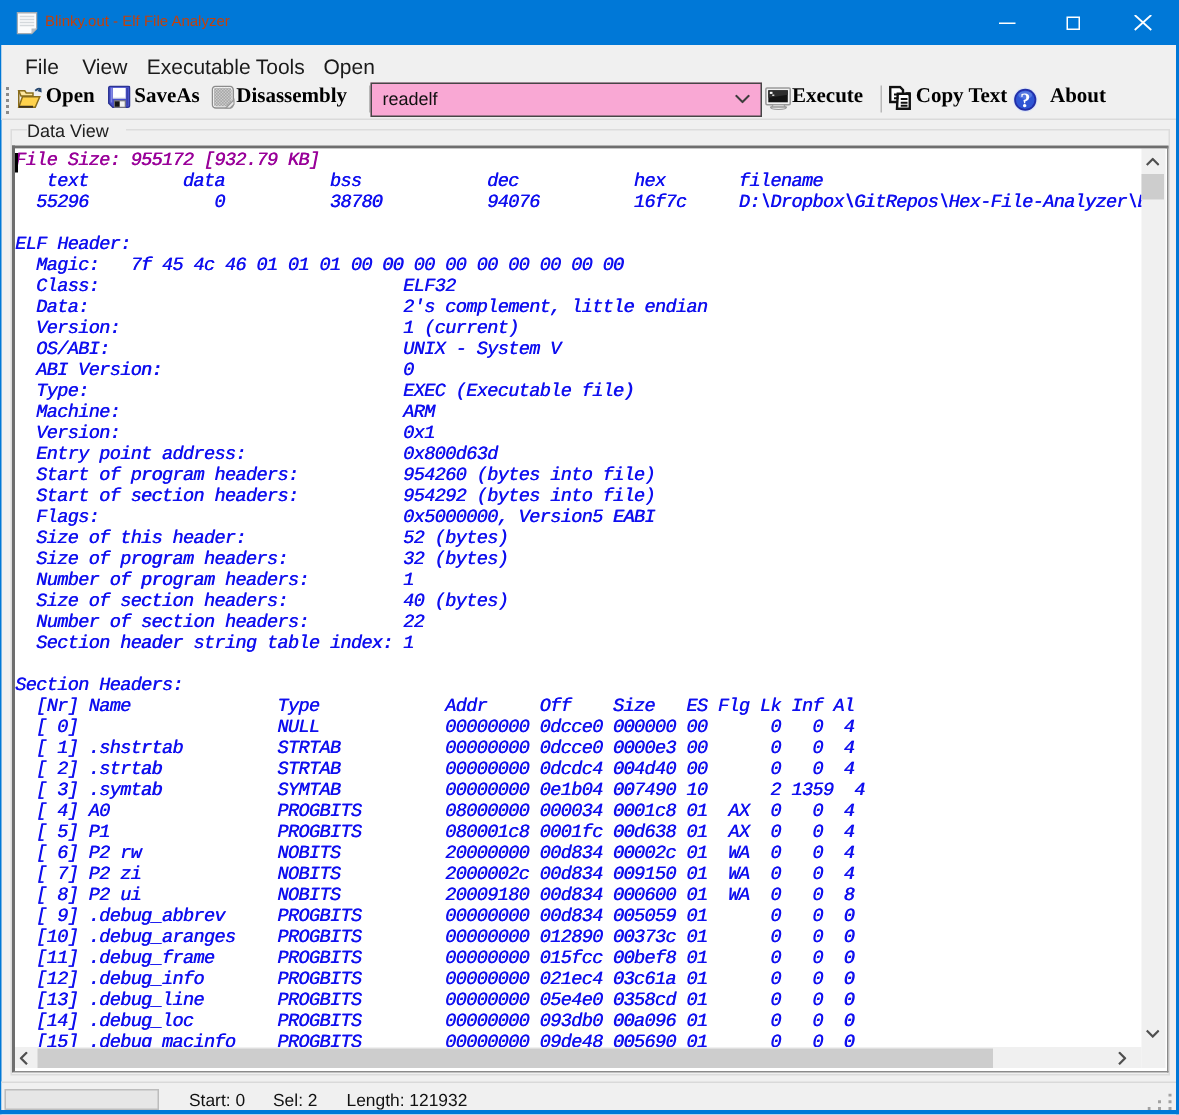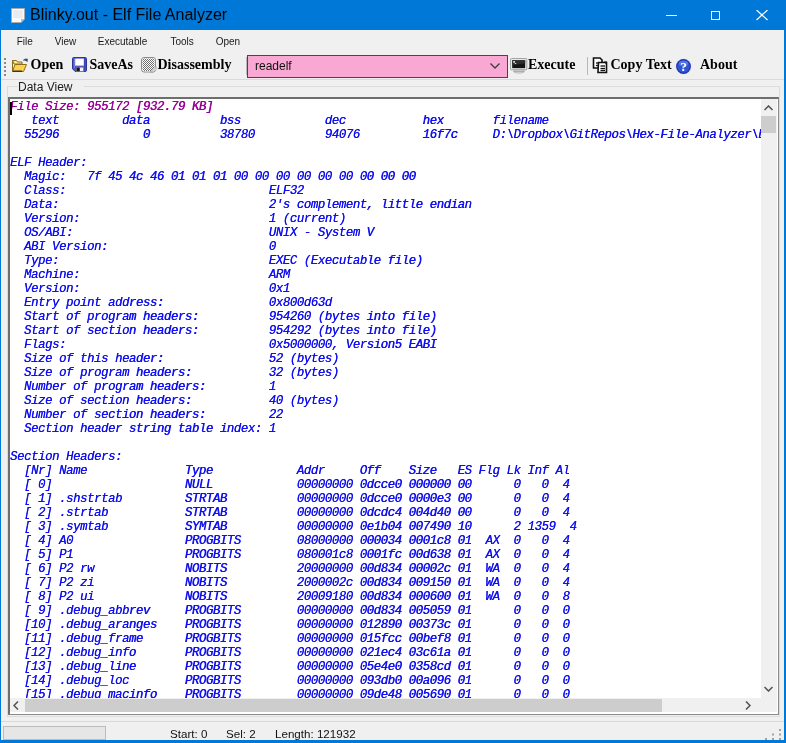--- a/index.html
+++ b/index.html
@@ -2,28 +2,28 @@
 <html><head>
 <meta charset="utf-8">
 <style>
 * { margin:0; padding:0; box-sizing:border-box; }
 html,body { width:786px; height:743px; overflow:hidden; background:#f0f0f0;
   font-family:"Liberation Sans", sans-serif; }
 .abs { position:absolute; }
 #win { position:relative; width:786px; height:743px; background:#f0f0f0; }
 
 #titlebar { left:0; top:0; width:786px; height:30px; background:#0078d7; }
-#title-text { left:30px; top:0px; color:#000000; font-size:16px; line-height:30px; white-space:nowrap; }
+#title-text { left:30px; top:0px; color:#c2410c; font-size:10px; line-height:30px; white-space:nowrap; }
 
 #bL { left:0; top:30px; width:1px; height:713px; background:#0078d7; }
 #bR { left:784px; top:30px; width:2px; height:713px; background:#0078d7; }
 #bB { left:0; top:740px; width:786px; height:3px; background:#0078d7; }
 
 #menubar { left:1px; top:30px; width:783px; height:25px; background:#f0f0f0; }
-.mi { position:absolute; top:6px; font-size:10px; color:#1a1a1a; white-space:nowrap; }
+.mi { position:absolute; top:6px; font-size:14px; color:#1a1a1a; white-space:nowrap; }
 
 #toolbar { left:1px; top:55px; width:783px; height:25px; background:#f0f0f0; border-bottom:1px solid #dadada; }
 .tlabel { position:absolute; top:2px; line-height:16px; font-family:"Liberation Serif", serif; font-weight:bold; font-size:14px; color:#000; white-space:nowrap; }
 .tsep { position:absolute; top:2px; width:1px; height:18px; background:#b8b8b8; }
 #combo { position:absolute; left:246px; top:0px; width:261px; height:23px; background:#f9a8d4; border:1px solid #464646; }
 #combo-text { position:absolute; left:7px; top:3px; font-size:12px; color:#111; }
 
 #groupbox { left:7px; top:86px; width:773px; height:631px; border:1px solid #dcdcdc; }
 #gb-label { left:18px; top:80px; width:66px; height:14px; background:#f0f0f0; color:#202020; font-size:12px; text-align:left; white-space:nowrap; }
 
@@ -36,21 +36,21 @@
 
 .sbtrack { background:#f0f0f0; }
 #vsb { left:751px; top:0px; width:16.5px; height:598.5px; }
 #vthumb { left:751px; top:17px; width:15.5px; height:17px; background:#cdcdcd; }
 #hsb { left:0px; top:598.5px; width:751px; height:14.5px; }
 #hthumb { left:15px; top:599.5px; width:637px; height:13.5px; background:#cdcdcd; }
 .chev { position:absolute; }
 
 #statusbar { left:1px; top:721px; width:783px; height:19px; background:#f0f0f0; border-top:1px solid #d9d9d9; }
 #progress { position:absolute; left:1.5px; top:4px; width:103px; height:14px; background:#e6e6e6; border:1px solid #bcbcbc; }
-.st { position:absolute; top:4.5px; font-size:11.6px; color:#111; white-space:nowrap;margin-left:44px; }
+.st { position:absolute; top:4.5px; font-size:11.6px; color:#111; white-space:nowrap; }
 </style>
 </head>
 <body>
 <div id="win">
   <div class="abs" id="titlebar"></div>
   <svg class="abs" style="left:11px;top:7.5px" width="14" height="15" viewBox="0 0 14 15">
     <path d="M0.5 0.5 h13 v10.5 l-3.5 3.5 h-9.5 z" fill="#fbfbfc" stroke="#a5abb1" stroke-width="1"></path>
     <g stroke="#d4d8dc" stroke-width="0.9">
       <line x1="2.2" y1="3" x2="11.8" y2="3"></line>
         <line x1="2.2" y1="5" x2="11.8" y2="5"></line>

